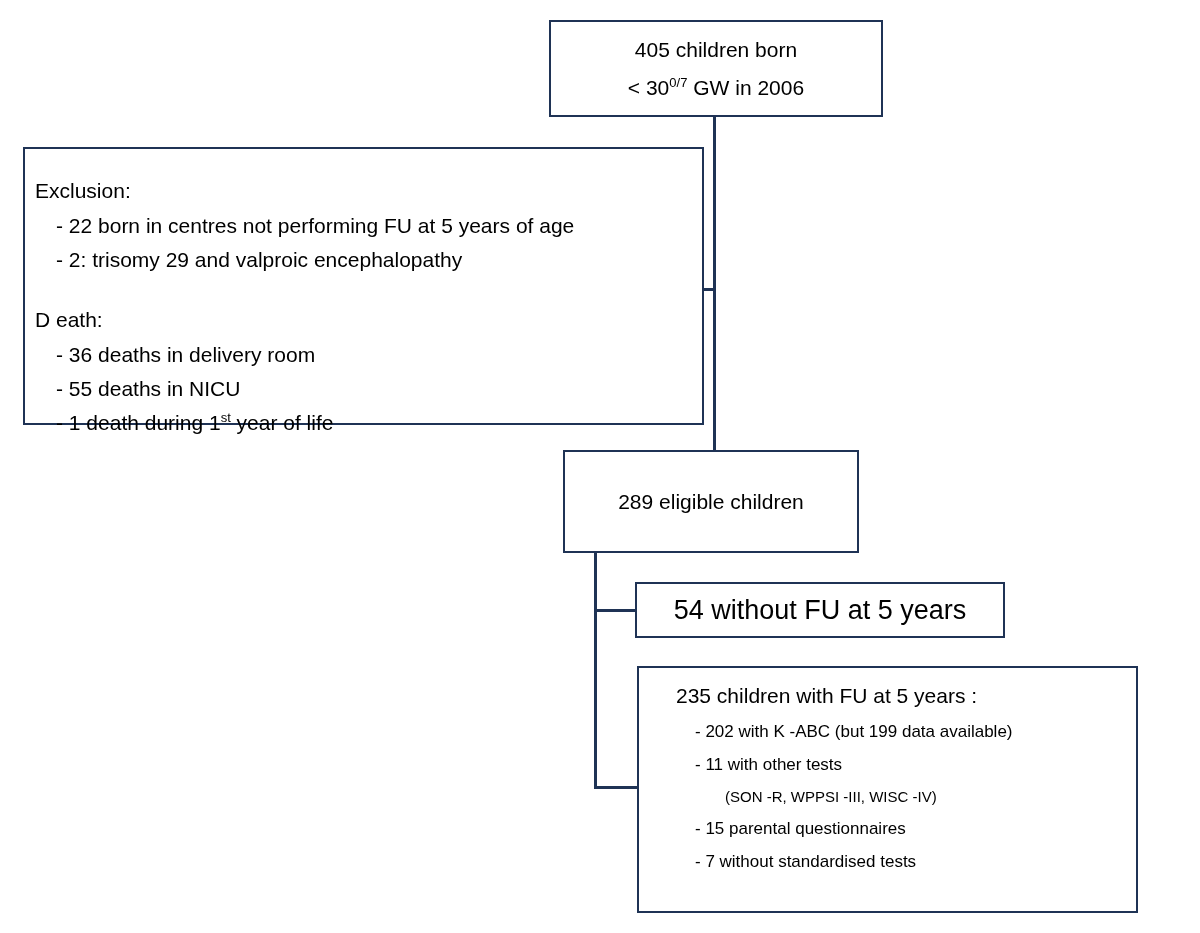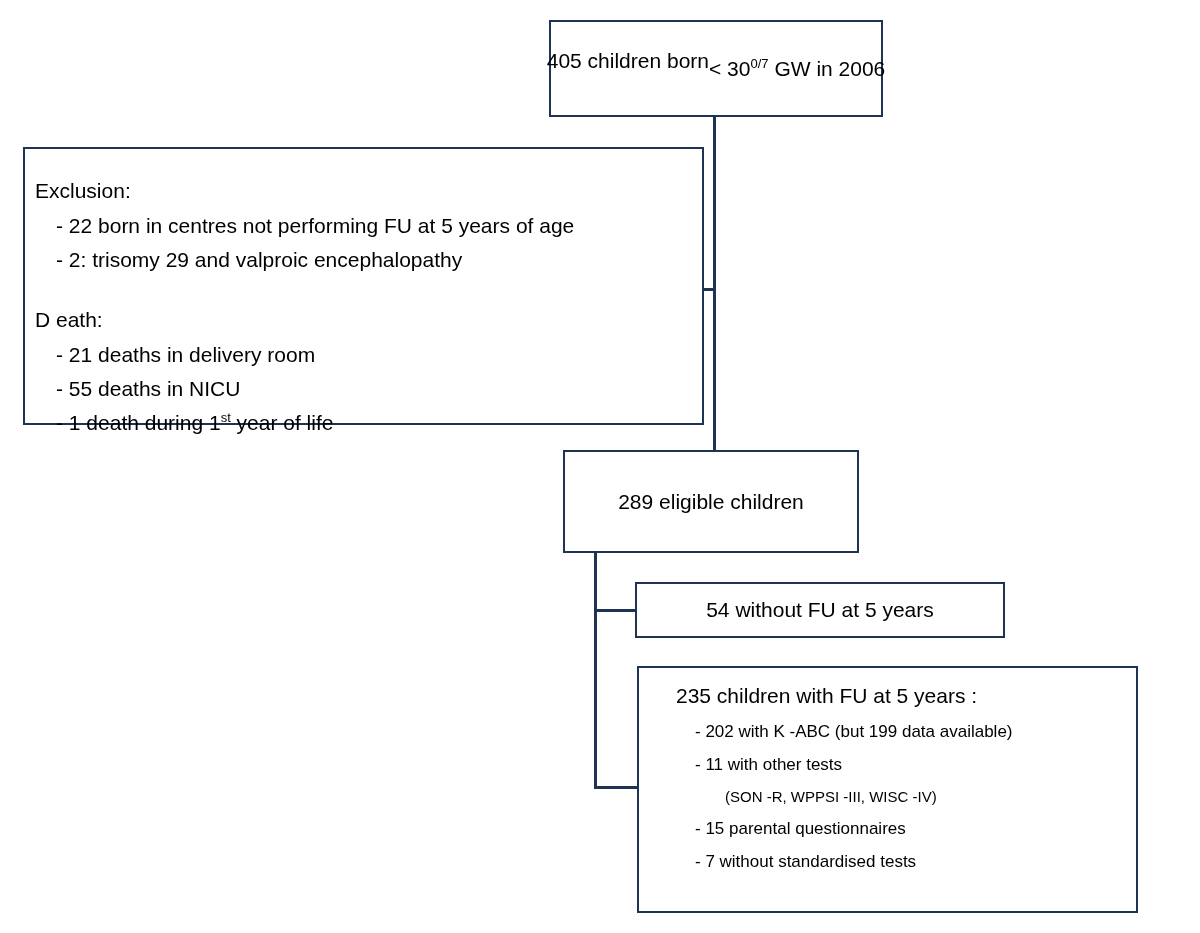--- a/index.html
+++ b/index.html
@@ -27,21 +27,21 @@
     position: absolute;
     background: #1f3355;
     z-index: 1;
   }
   .vline { width: 3px; }
   .hline { height: 3px; }
 
   
   #node-born {
     left: 549px; top: 20px; width: 334px; height: 97px;
-    display: flex; flex-direction: row;
+    display: flex; flex-direction: column;
     align-items: center; justify-content: center;
   }
   #node-born .line {
     font-size: 21px;
     line-height: 1.0;
     white-space: nowrap;
   }
   #node-born .line1 { margin-bottom: 17px; }
   sup {
     font-size: 0.62em;
@@ -73,21 +73,21 @@
     left: 563px; top: 450px; width: 296px; height: 103px;
     display: flex; align-items: center; justify-content: center;
   }
   #node-eligible .txt { font-size: 21px; white-space: nowrap; }
 
   
   #node-nofu {
     left: 635px; top: 582px; width: 370px; height: 56px;
     display: flex; align-items: center; justify-content: center;
   }
-  #node-nofu .txt { font-size: 21px; white-space: nowrap; }
+  #node-nofu .txt { font-size: 27px; white-space: nowrap; }
 
   
   #node-withfu {
     left: 637px; top: 666px; width: 501px; height: 247px;
     padding: 17px 0 0 37px;
   }
   #node-withfu .head {
     font-size: 21px;
     line-height: 1.0;
     margin-bottom: 17px;
@@ -124,21 +124,21 @@
     <div class="line line1">405 children born</div>
     <div class="line line2"><span>&lt; 30</span><sup>0/7</sup><span> GW in 2006</span></div>
   </div>
 
   <div class="node" id="node-exclusion">
     <div class="head">Exclusion:</div>
     <div class="item">- 22  born in centres not performing FU at 5 years of age</div>
     <div class="item">- 2: trisomy 29 and valproic encephalopathy</div>
     <div class="gap"></div>
     <div class="head">D eath:</div>
-    <div class="item">- 21  deaths in delivery room</div>
+    <div class="item">- 36  deaths in delivery room</div>
     <div class="item">- 55  deaths in NICU</div>
     <div class="item"><span>- 1 death during  1</span><sup>st</sup><span> year of life</span></div>
   </div>
 
   <div class="node" id="node-eligible">
     <div class="txt">289  eligible children</div>
   </div>
 
   <div class="node" id="node-nofu">
     <div class="txt">54 without FU at 5 years</div>

